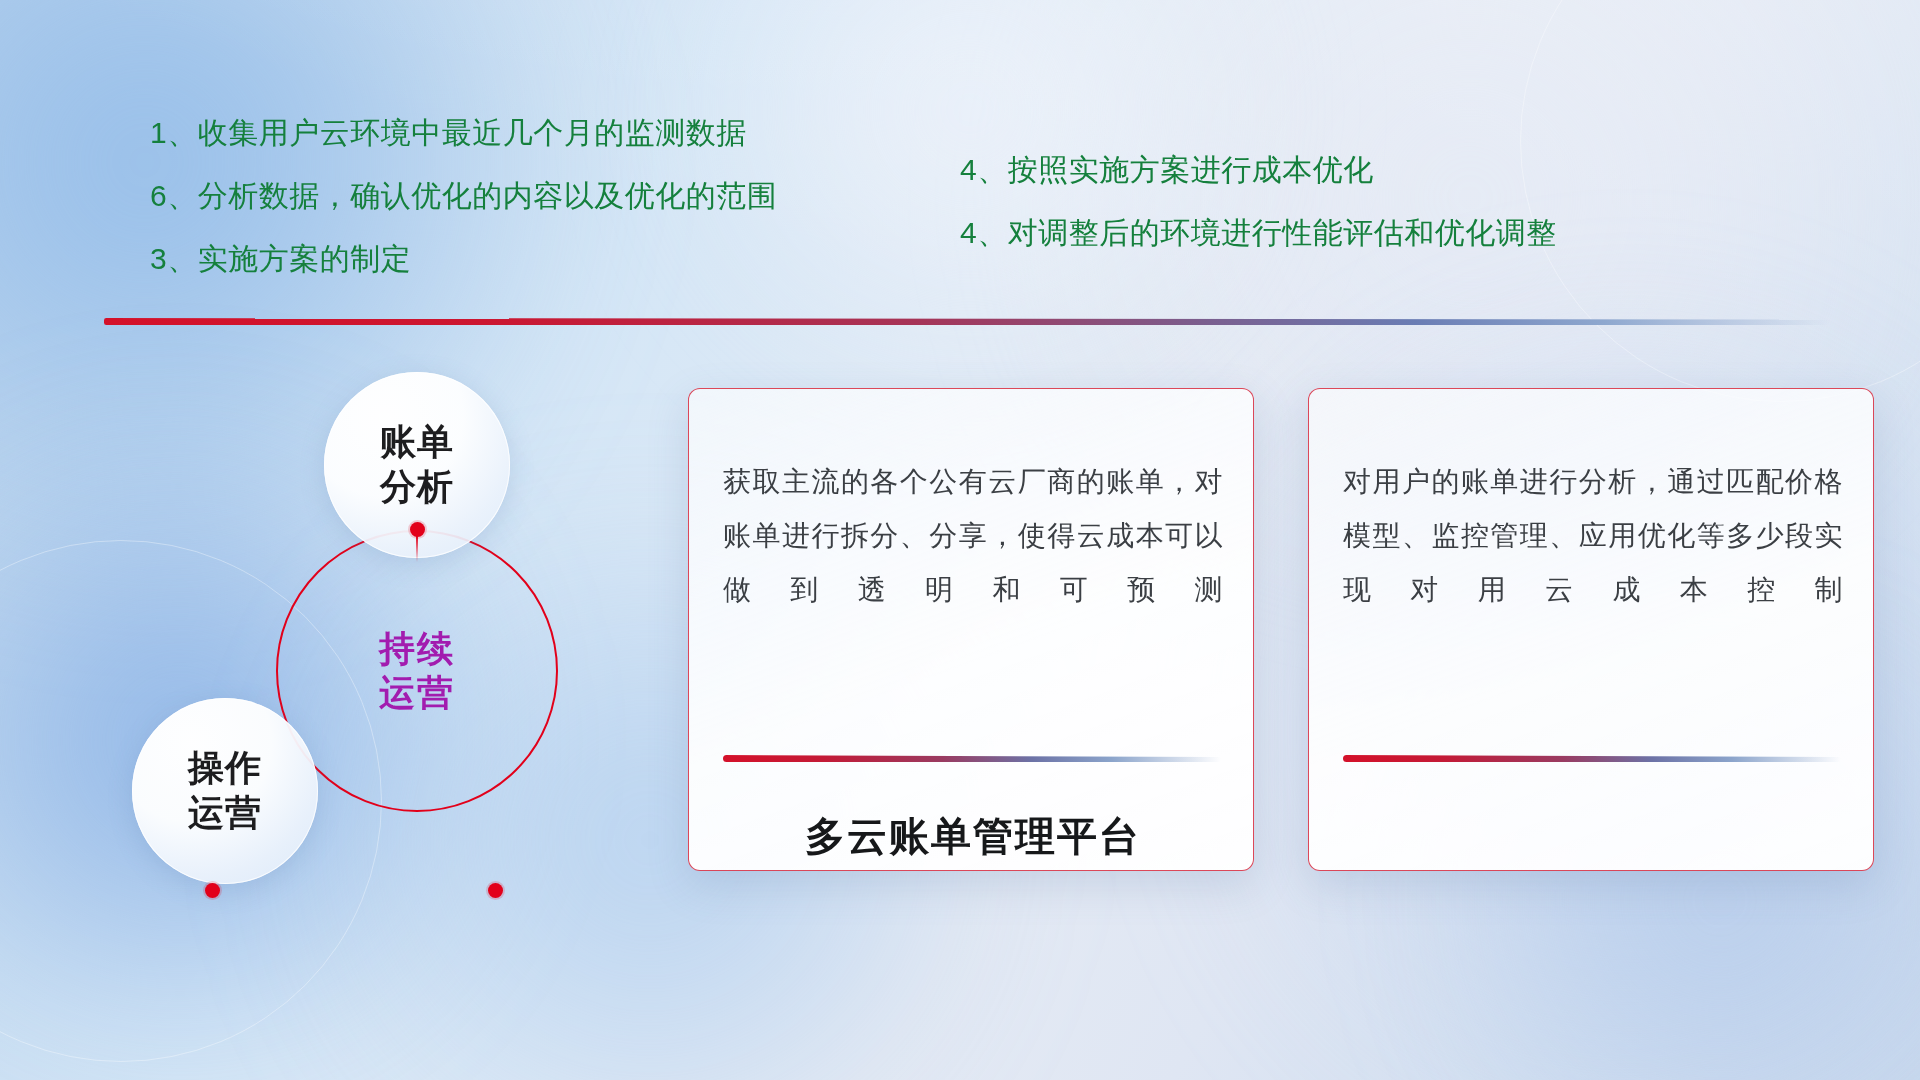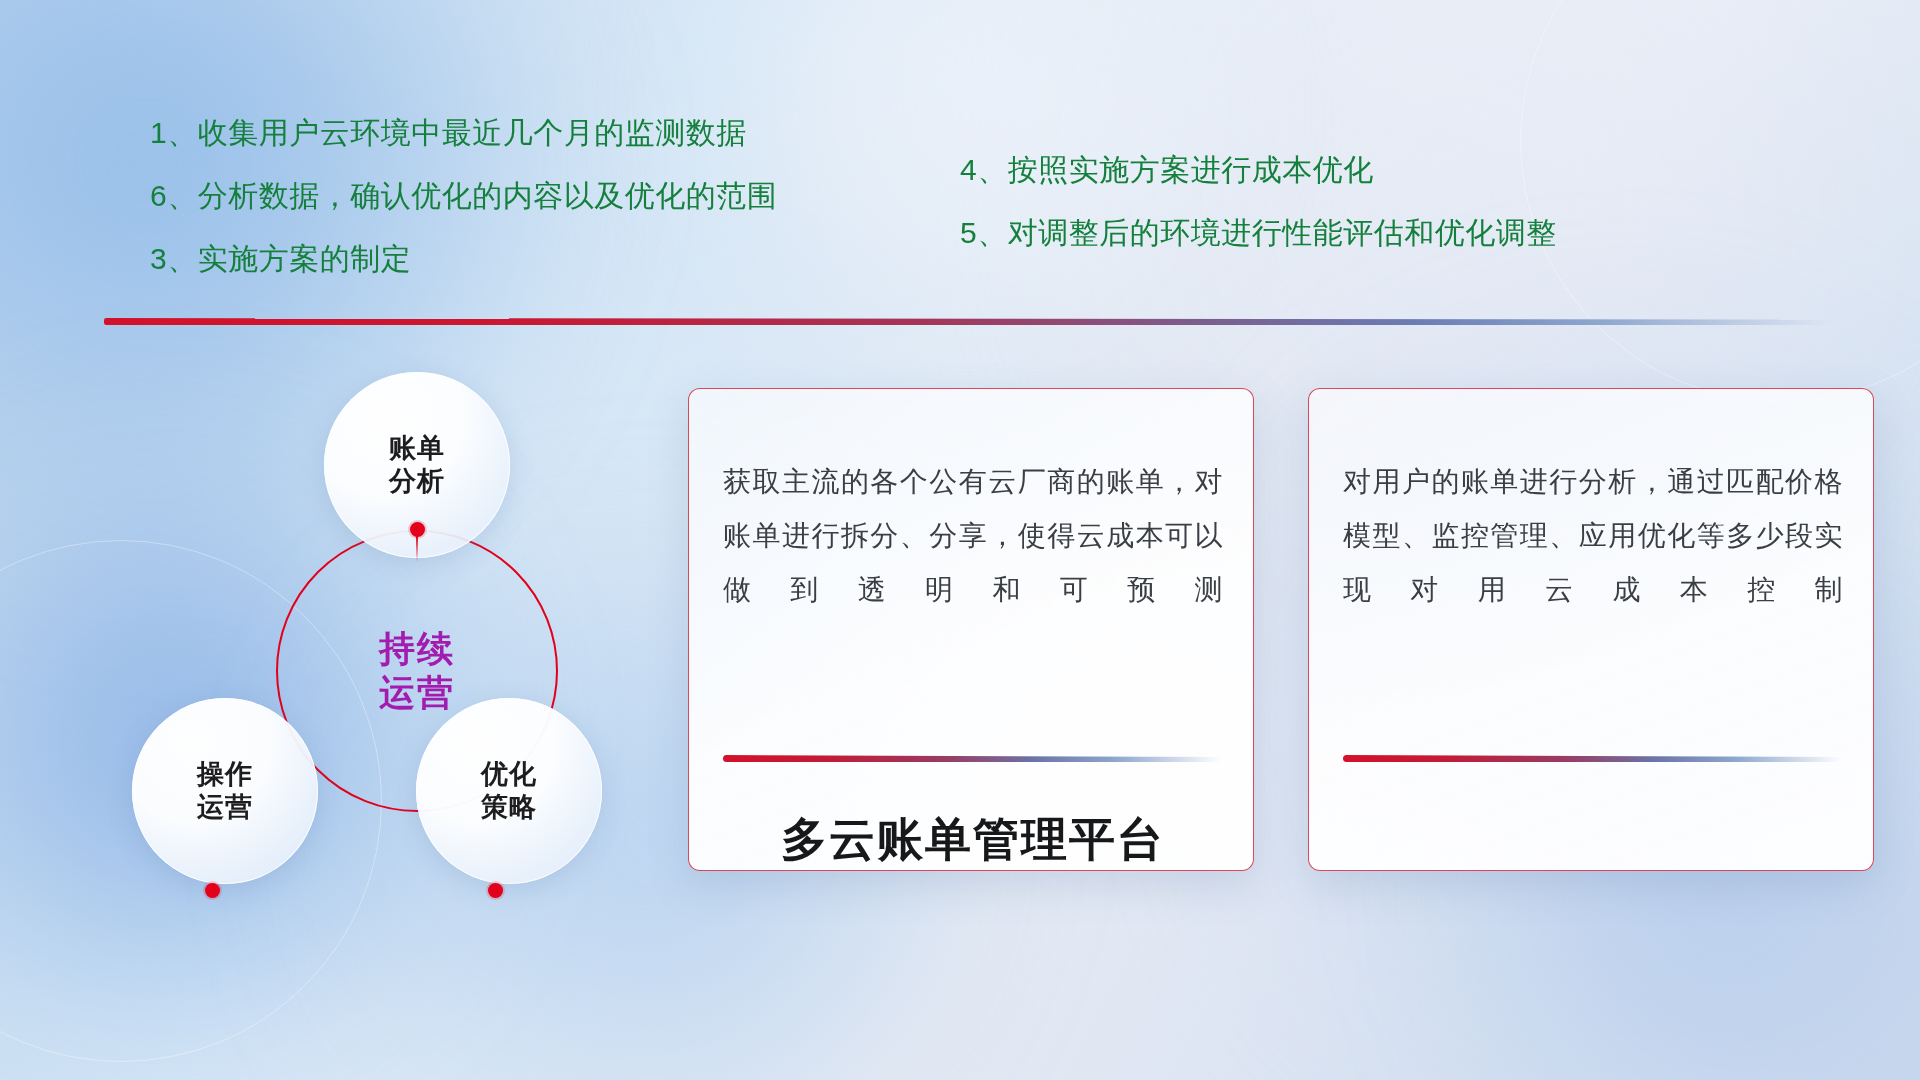--- a/index.html
+++ b/index.html
@@ -84,21 +84,21 @@
     box-sizing:border-box;
     background:
       radial-gradient(circle at 32% 24%, rgba(255,255,255,.99) 0%, rgba(253,254,255,.97) 42%, rgba(236,243,252,.93) 72%, rgba(223,235,250,.9) 100%);
     box-shadow:0 6px 26px rgba(90,125,175,.2), inset 0 0 0 1px rgba(255,255,255,.8);
     display:flex;align-items:center;justify-content:center;
   }
   .vc-top{left:228px;top:22px;}
   .vc-left{left:36px;top:348px;}
   .vc-right{left:320px;top:348px;}
   .venn-label{
-    font-size:27px;font-weight:bold;color:#1d1d1f;
+    font-size:36px;font-weight:bold;color:#1d1d1f;
     line-height:1.24;text-align:center;letter-spacing:1px;
   }
   .venn-center-label{
     position:absolute;left:180px;top:180px;width:282px;height:282px;
     display:flex;align-items:center;justify-content:center;
     font-size:36px;font-weight:bold;color:#a21caf;
     line-height:1.22;text-align:center;letter-spacing:2px;
   }
   .venn-dot{
     position:absolute;width:15px;height:15px;border-radius:50%;
@@ -133,21 +133,21 @@
     letter-spacing:.4px;
   }
   .card-rule{
     position:absolute;left:34px;top:366px;width:498px;height:7px;
     background:linear-gradient(90deg,#d4112a 0%,#c41a36 20%,#9a3b61 44%,#6c72a6 62%,#8ba4cb 78%,rgba(205,218,236,0) 100%);
     border-radius:4px;
     clip-path:polygon(0 0,100% 28%,100% 100%,0 100%);
   }
   .card-title{
     position:absolute;left:34px;top:420px;width:500px;
-    font-size:46px;font-weight:bold;color:#16181a;
+    font-size:40px;font-weight:bold;color:#16181a;
     letter-spacing:2px;text-align:center;
   }
 </style>
 </head>
 <body>
 
 <div class="bg">
   <div class="bg-base"></div>
   <div class="bg-blob blob1"></div>
   <div class="bg-blob blob2"></div>
@@ -162,21 +162,21 @@
 </div>
 
 <div class="list-wrap">
   <div class="list-col list-col-left">
     <div class="list-item">1、收集用户云环境中最近几个月的监测数据</div>
     <div class="list-item">6、分析数据，确认优化的内容以及优化的范围</div>
     <div class="list-item">3、实施方案的制定</div>
   </div>
   <div class="list-col list-col-right">
     <div class="list-item">4、按照实施方案进行成本优化</div>
-    <div class="list-item">5、对调整后的环境进行性能评估和优化调整</div>
+    <div class="list-item">4、对调整后的环境进行性能评估和优化调整</div>
   </div>
 </div>
 
 <div class="divider"></div>
 
 <div class="venn">
 
   <div class="venn-center-ring"></div>
 
   <div class="venn-center-label">
@@ -193,26 +193,20 @@
     </div>
   </div>
 
   <div class="venn-circle vc-left">
     <div class="venn-label">
       <div>操作</div>
       <div>运营</div>
     </div>
   </div>
 
-  <div class="venn-circle vc-right">
-    <div class="venn-label">
-      <div>优化</div>
-      <div>策略</div>
-    </div>
-  </div>
 
   <div class="venn-stem stem-top"></div>
   <div class="venn-dot dot-top"></div>
   <div class="venn-dot dot-left"></div>
   <div class="venn-dot dot-right"></div>
 </div>
 
 <div class="card card-1">
   <div class="card-body">获取主流的各个公有云厂商的账单，对账单进行拆分、分享，使得云成本可以做到透明和可预测</div>
   <div class="card-rule"></div>

